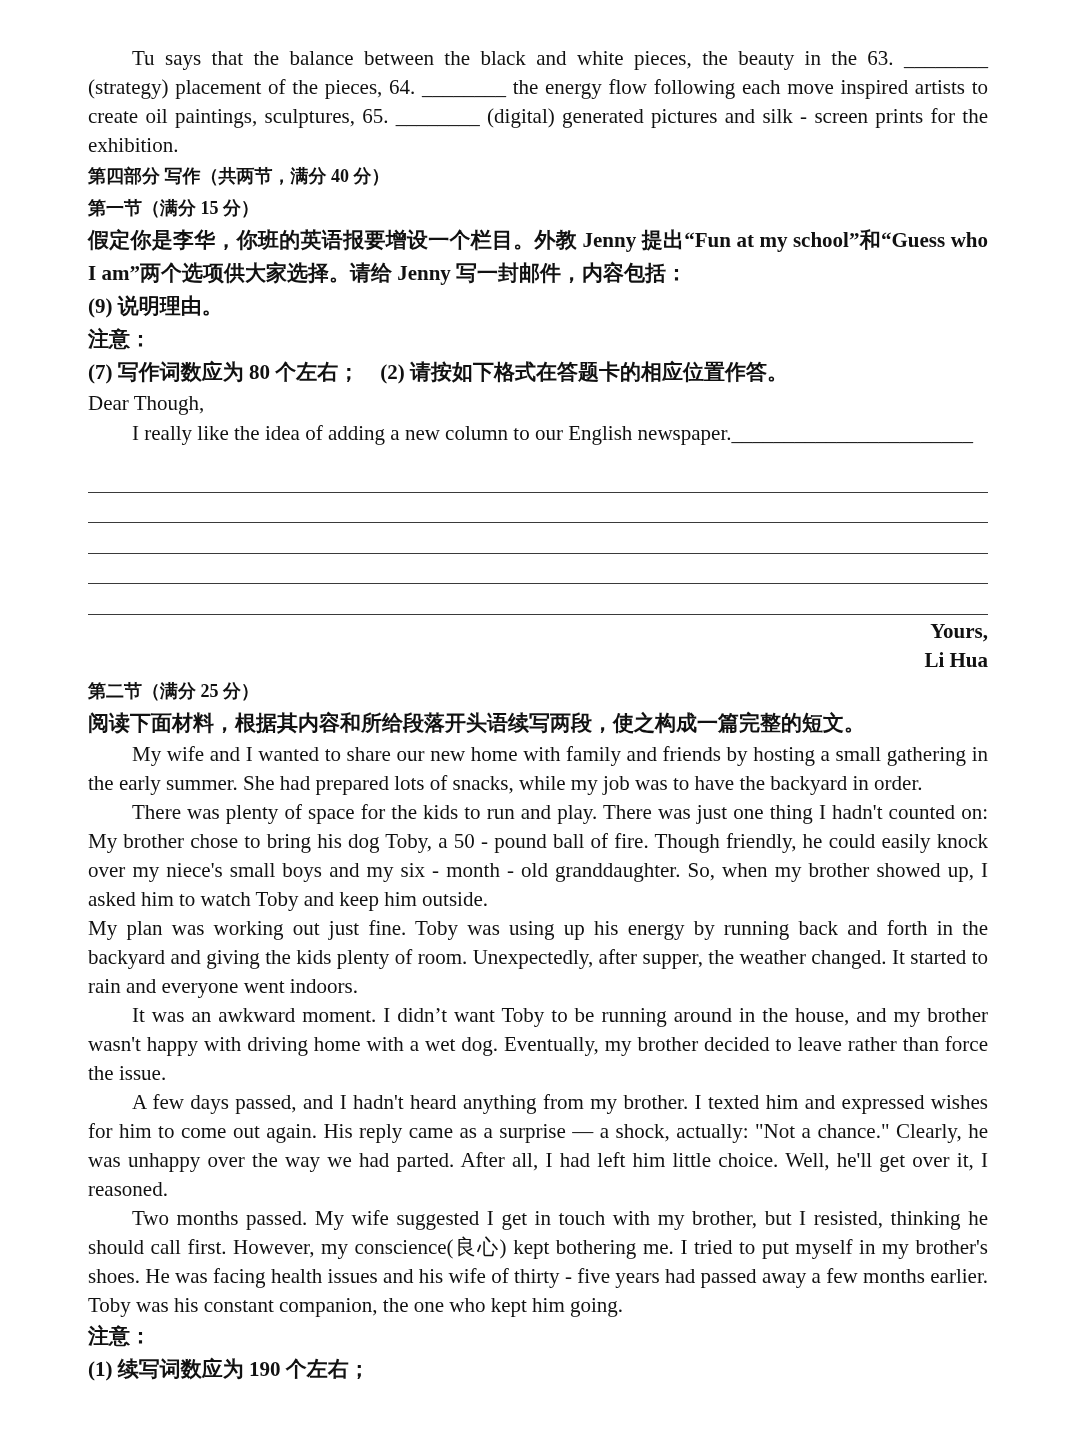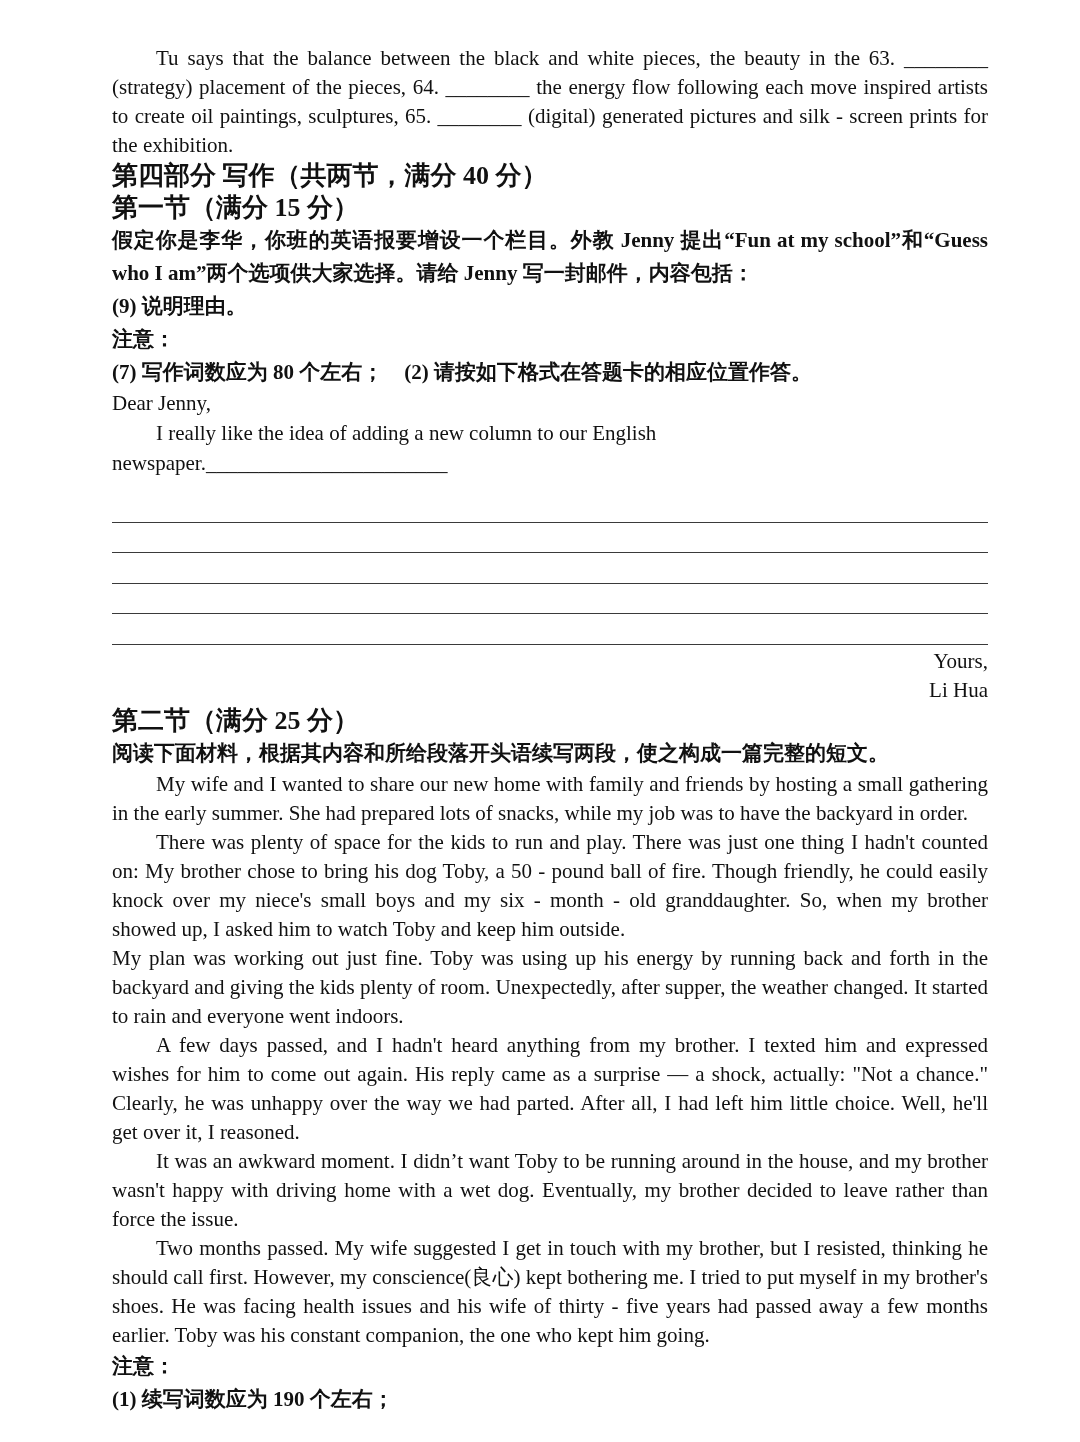--- a/index.html
+++ b/index.html
@@ -7,21 +7,21 @@
     padding: 0;
     background: #ffffff;
   }
   .page {
     position: relative;
     width: 1080px;
     height: 1442px;
     box-sizing: border-box;
     background: #ffffff;
     color: #111111;
-    padding: 44px 92px 0 112px;
+    padding: 44px 92px 0 88px;
     overflow: hidden;
     font-family: "Liberation Serif", "DejaVu Serif", serif;
     font-size: 21px;
   }
   .page p, .page h3 {
     margin: 0;
     padding: 0;
   }
   .en {
     line-height: 29px;
@@ -30,29 +30,30 @@
   .en.nojustify {
     text-align: left;
   }
   .zh {
     line-height: 33px;
     text-align: justify;
     font-weight: bold;
   }
   .heading {
     font-weight: 700;
-    font-size: 26px;
+    font-size: 18px;
     line-height: 32px;
   }
   .indent {
     text-indent: 44px;
   }
   .right {
     text-align: right;
     line-height: 29px;
+    font-weight: bold;
   }
   .answer-lines {
     margin-top: 14px;
     margin-bottom: 2px;
   }
   .answer-line {
     height: 29.5px;
     border-bottom: 1.6px solid #3a3a3a;
   }
   .letter-opening {
@@ -67,40 +68,40 @@
   <p class="en indent">Tu says that the balance between the black and white pieces, the beauty in the 63. ________ (strategy) placement of the pieces, 64. ________ the energy flow following each move inspired artists to create oil paintings, sculptures, 65. ________ (digital) generated pictures and silk - screen prints for the exhibition.</p>
 
   <h3 class="heading zh">第四部分 写作（共两节，满分 40 分）</h3>
   <h3 class="heading zh">第一节（满分 15 分）</h3>
 
   <p class="zh">假定你是李华，你班的英语报要增设一个栏目。外教 Jenny 提出“Fun at my school”和“Guess who I am”两个选项供大家选择。请给 Jenny 写一封邮件，内容包括：</p>
   <p class="zh">(9) 说明理由。</p>
   <p class="zh">注意：</p>
   <p class="zh">(7) 写作词数应为 80 个左右；　(2) 请按如下格式在答题卡的相应位置作答。</p>
 
-  <p class="en nojustify">Dear Jenny,</p>
+  <p class="en nojustify">Dear Though,</p>
   <p class="en nojustify indent letter-opening">I really like the idea of adding a new column to our English newspaper._______________________</p>
 
   <div class="answer-lines">
     <div class="answer-line"></div>
     <div class="answer-line"></div>
     <div class="answer-line"></div>
     <div class="answer-line"></div>
     <div class="answer-line"></div>
   </div>
 
   <p class="en right">Yours,</p>
   <p class="en right">Li Hua</p>
 
   <h3 class="heading zh">第二节（满分 25 分）</h3>
   <p class="zh">阅读下面材料，根据其内容和所给段落开头语续写两段，使之构成一篇完整的短文。</p>
 
   <p class="en indent">My wife and I wanted to share our new home with family and friends by hosting a small gathering in the early summer. She had prepared lots of snacks, while my job was to have the backyard in order.</p>
   <p class="en indent">There was plenty of space for the kids to run and play. There was just one thing I hadn't counted on: My brother chose to bring his dog Toby, a 50 - pound ball of fire. Though friendly, he could easily knock over my niece's small boys and my six - month - old granddaughter. So, when my brother showed up, I asked him to watch Toby and keep him outside.</p>
   <p class="en">My plan was working out just fine. Toby was using up his energy by running back and forth in the backyard and giving the kids plenty of room. Unexpectedly, after supper, the weather changed. It started to rain and everyone went indoors.</p>
+  <p class="en indent">It was an awkward moment. I didn’t want Toby to be running around in the house, and my brother wasn't happy with driving home with a wet dog. Eventually, my brother decided to leave rather than force the issue.</p>
   <p class="en indent">A few days passed, and I hadn't heard anything from my brother. I texted him and expressed wishes for him to come out again. His reply came as a surprise — a shock, actually: "Not a chance." Clearly, he was unhappy over the way we had parted. After all, I had left him little choice. Well, he'll get over it, I reasoned.</p>
-  <p class="en indent">It was an awkward moment. I didn’t want Toby to be running around in the house, and my brother wasn't happy with driving home with a wet dog. Eventually, my brother decided to leave rather than force the issue.</p>
   <p class="en indent">Two months passed. My wife suggested I get in touch with my brother, but I resisted, thinking he should call first. However, my conscience(良心) kept bothering me. I tried to put myself in my brother's shoes. He was facing health issues and his wife of thirty - five years had passed away a few months earlier. Toby was his constant companion, the one who kept him going.</p>
 
   <p class="zh">注意：</p>
   <p class="zh">(1) 续写词数应为 190 个左右；</p>
 
 </div>
 
 </body></html>

